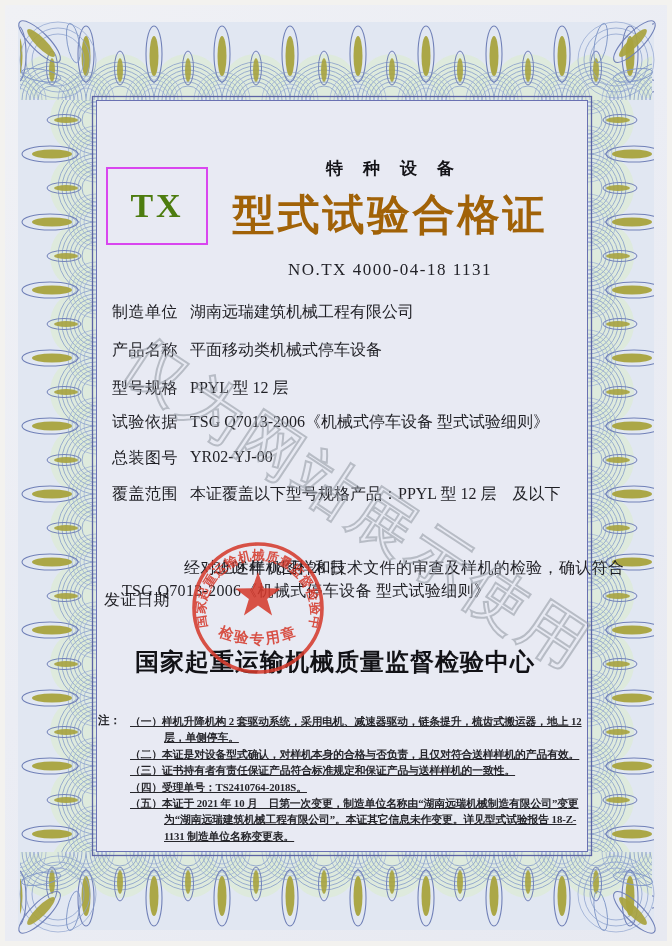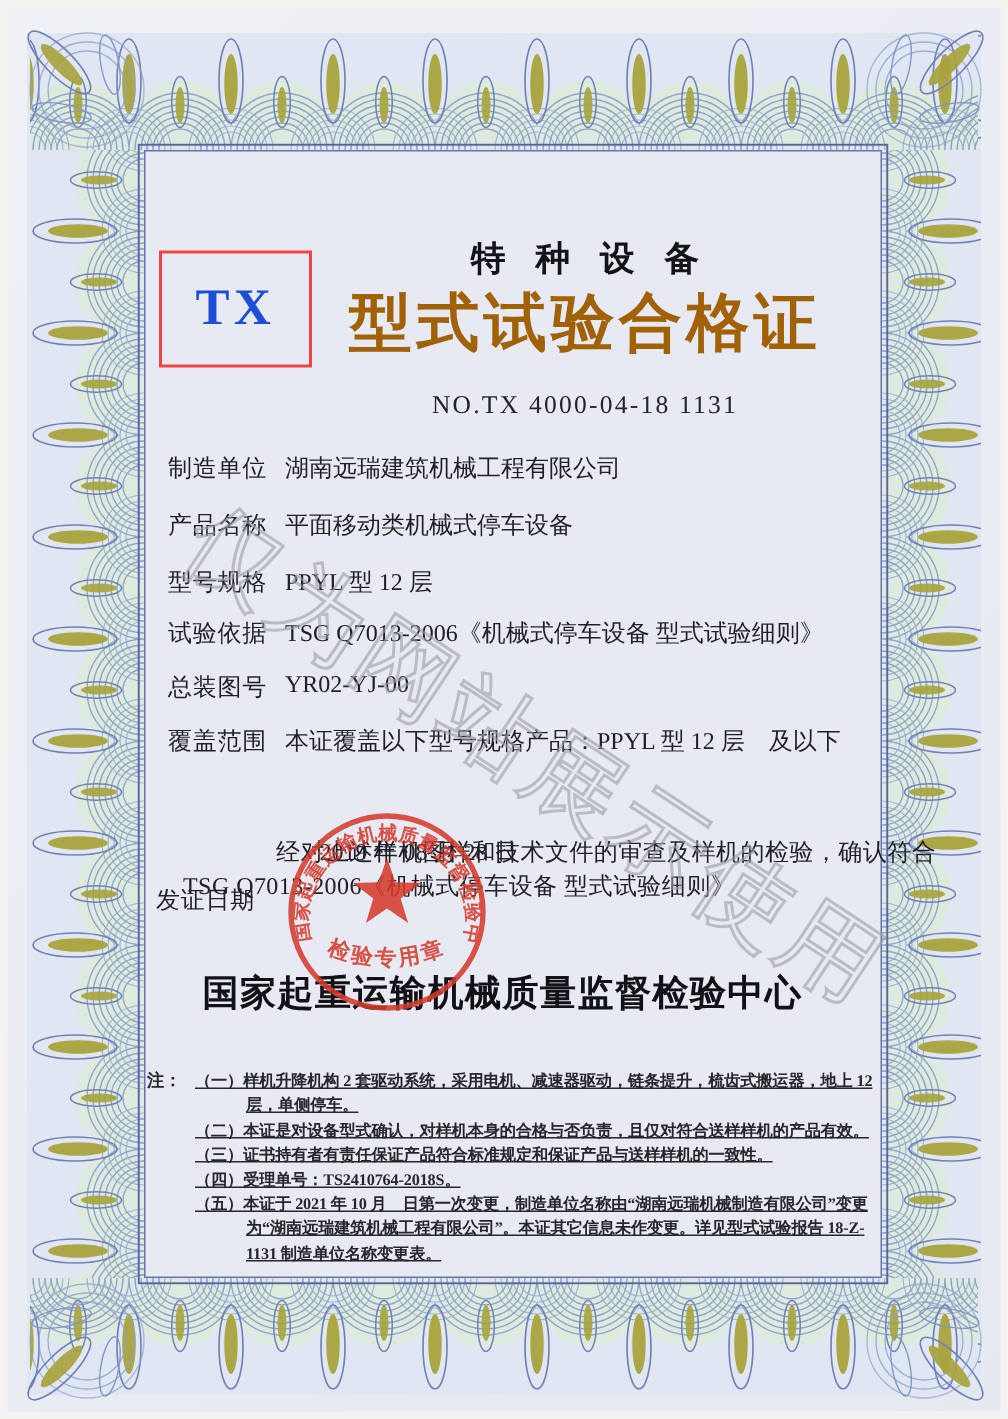--- a/index.html
+++ b/index.html
@@ -6,24 +6,24 @@
   body{width:672px;height:946px;background:#f5f4f1;font-family:"Liberation Serif","DejaVu Serif",serif;}
   .cert{position:relative;width:672px;height:946px;overflow:hidden;background:#f3f2ef;}
   .paper{position:absolute;left:5px;top:5px;right:5px;bottom:5px;
          background:linear-gradient(135deg,#f0f1f5 0%,#ebedf4 45%,#e7e9f1 100%);}
   .layer{position:absolute;left:0;top:0;width:672px;height:946px;}
   .content{z-index:2;}
   .wm{z-index:3;pointer-events:none;}
   .seal{z-index:4;pointer-events:none;}
   .border-svg{z-index:1;}
   .abs{position:absolute;white-space:nowrap;color:#1f1f24;}
-  .tx-box{position:absolute;left:106px;top:167px;width:98px;height:74px;border:2px solid #ef4444;
+  .tx-box{position:absolute;left:106px;top:167px;width:98px;height:74px;border:2px solid #d946ef;
           display:flex;align-items:center;justify-content:center;
-          font-weight:700;font-size:34px;letter-spacing:3px;color:#1d4ed8;}
-  .category{left:150px;top:157px;width:480px;text-align:center;font-size:23px;font-weight:600;
+          font-weight:700;font-size:34px;letter-spacing:3px;color:#4d7c0f;}
+  .category{left:150px;top:157px;width:480px;text-align:center;font-size:17px;font-weight:600;
             letter-spacing:20px;text-indent:20px;color:#141418;}
   .main-title{left:150px;top:187px;width:480px;text-align:center;font-size:42px;font-weight:700;
               letter-spacing:3px;color:#a16207;}
   .cert-no{left:150px;top:260px;width:480px;text-align:center;font-size:17px;letter-spacing:1.5px;color:#232329;}
   .lbl{left:112px;font-size:16px;letter-spacing:0.5px;}
   .val{left:190px;font-size:16px;}
   .stmt{font-size:16px;letter-spacing:0.3px;margin-top:44px;}
   .issue-lbl{left:104px;top:590px;font-size:16px;letter-spacing:0.5px;}
   .issue-val{left:193px;top:558px;font-size:16px;padding-left:20px;}
   .authority{left:96px;top:646px;width:478px;text-align:center;font-size:24px;font-weight:700;

